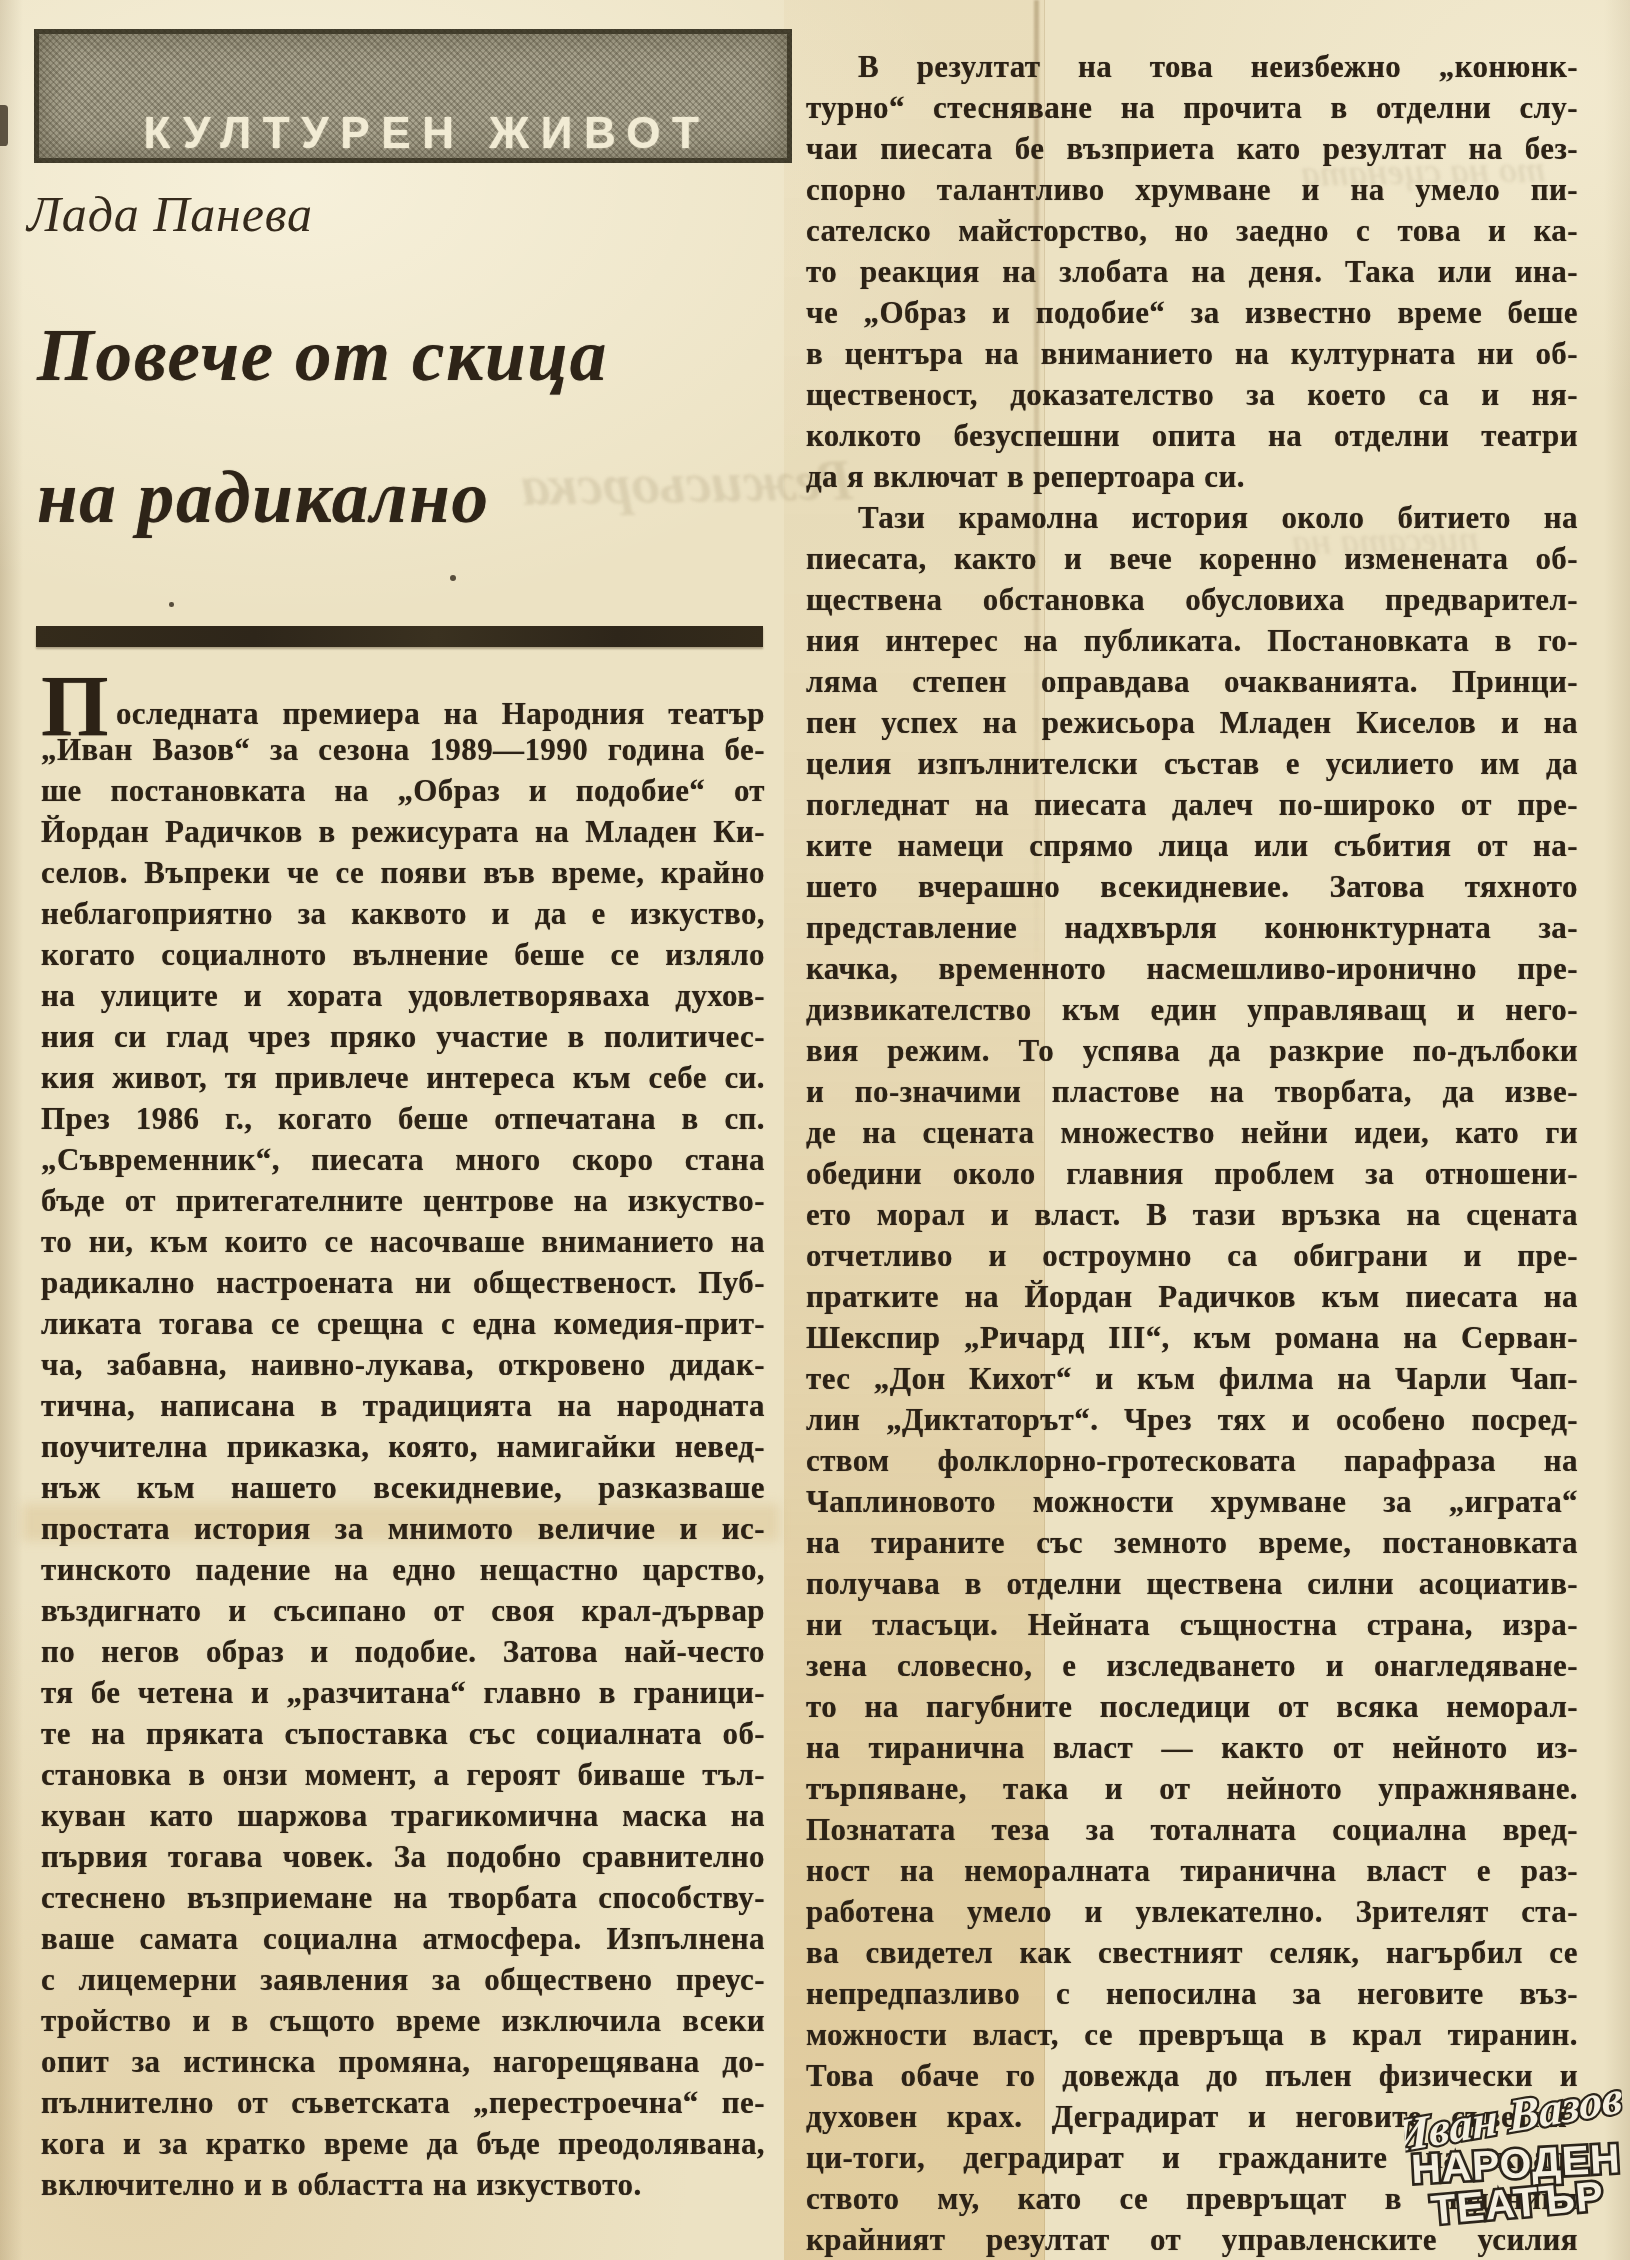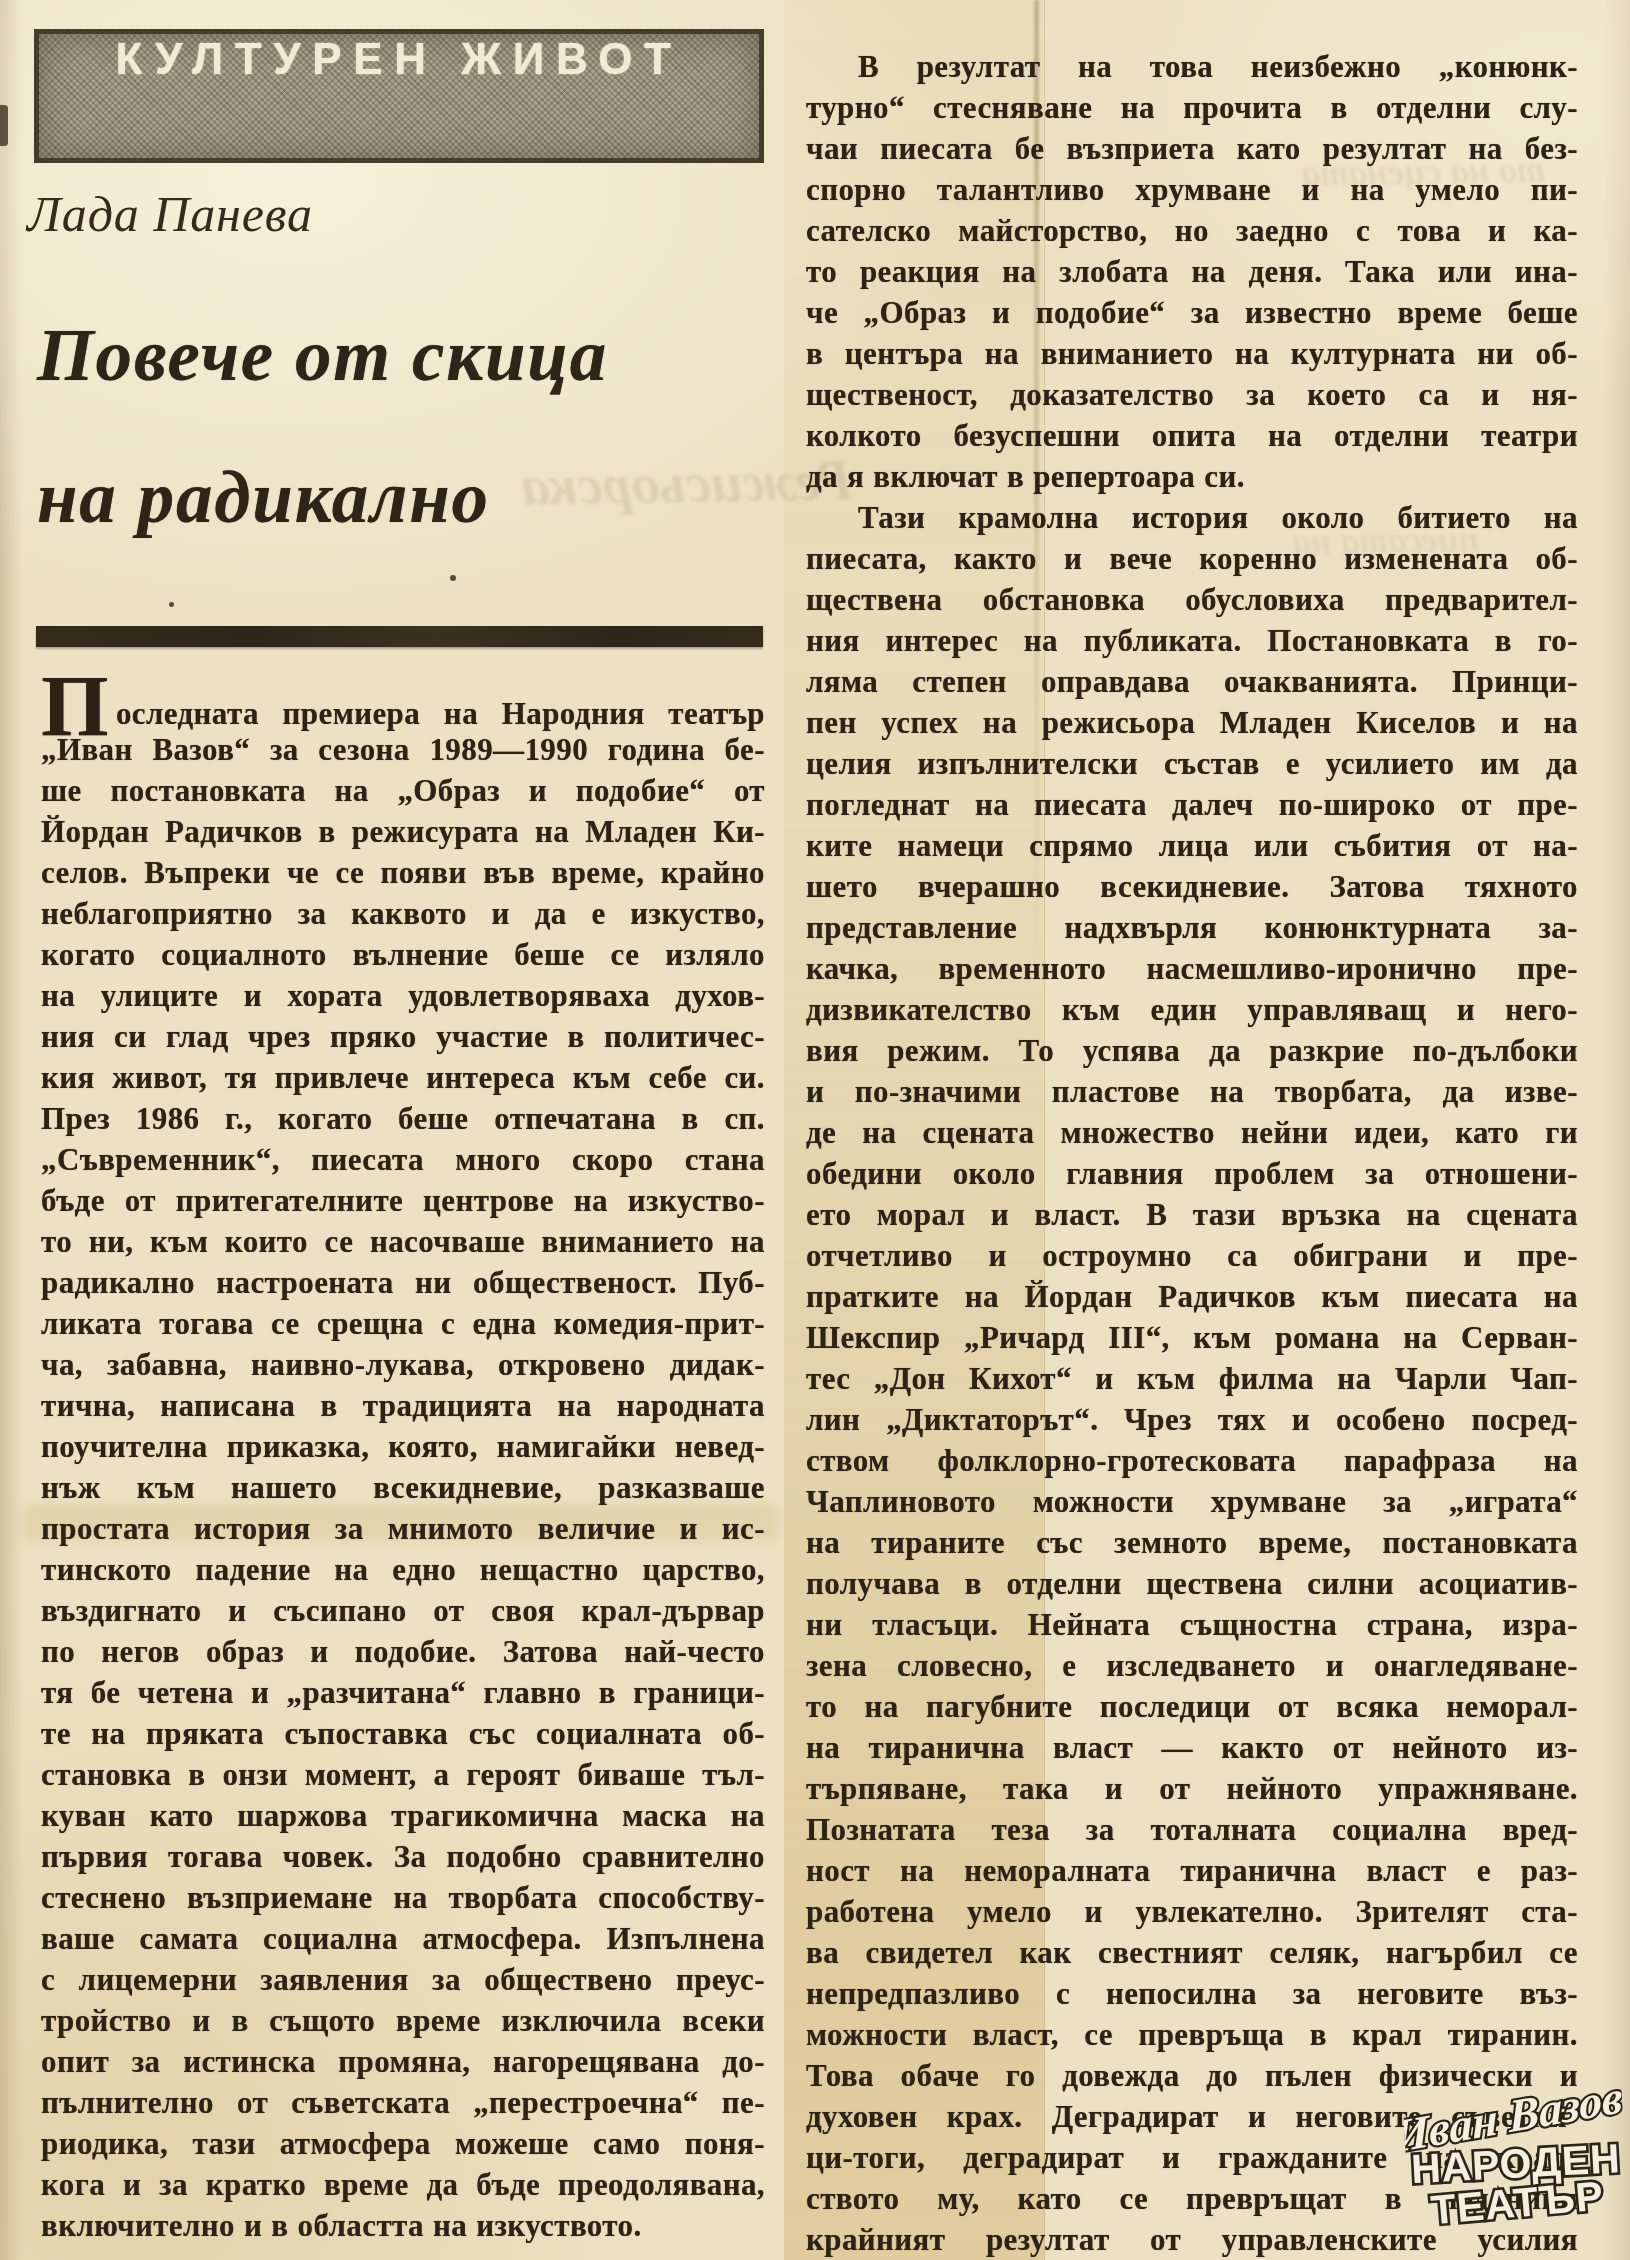--- a/index.html
+++ b/index.html
@@ -37,21 +37,21 @@
   .dot.d1 { left:450px; top:575px; } .dot.d2 { left:169px; top:602px; width:4.5px; height:4.5px; }
 
   .masthead {
     position:absolute; left:34px; top:29px; width:720px; height:124px;
     background:
       repeating-linear-gradient(45deg, rgba(62,56,38,.28) 0 1.8px, rgba(0,0,0,0) 1.8px 4.5px),
       repeating-linear-gradient(-45deg, rgba(62,56,38,.22) 0 1.8px, rgba(0,0,0,0) 1.8px 4.5px),
       #a9a48f;
     border:5.3px solid rgba(52,47,30,.85);
     box-shadow:inset 0 0 32px rgba(58,50,30,.45);
-    display:flex; align-items:flex-start; justify-content:center;
+    display:flex; align-items:flex-end; justify-content:center;padding-left:28px;
   }
   .masthead span {
     font-family:"Liberation Sans", sans-serif; font-weight:bold; font-size:44px;
     letter-spacing:11.6px; color:#f1ebd4; text-shadow:0 0 1.8px rgba(240,234,210,.8);
   }
   .author { position:absolute; left:27px; top:185px; font-style:italic; font-size:50px;
     letter-spacing:0.9px; color:#352a1c; }
   .title-line { position:absolute; left:37px; font-weight:bold; font-style:italic;
     font-size:73px; color:#2e2418; letter-spacing:1.8px; text-shadow:0 0 0.9px rgba(46,36,24,.7); }
   .t1 { top:314px; } .t2 { top:456px; }
@@ -145,21 +145,20 @@
       <div class="line">те на пряката съпоставка със социалната об-</div>
       <div class="line">становка в онзи момент, а героят биваше тъл-</div>
       <div class="line">куван като шаржова трагикомична маска на</div>
       <div class="line">първия тогава човек. За подобно сравнително</div>
       <div class="line">стеснено възприемане на творбата способству-</div>
       <div class="line">ваше самата социална атмосфера. Изпълнена</div>
       <div class="line">с лицемерни заявления за обществено преус-</div>
       <div class="line">тройство и в същото време изключила всеки</div>
       <div class="line">опит за истинска промяна, нагорещявана до-</div>
       <div class="line">пълнително от съветската „перестроечна“ пе-</div>
-      <div class="line">риодика, тази атмосфера можеше само поня-</div>
       <div class="line">кога и за кратко време да бъде преодолявана,</div>
       <div class="line no-just">включително и в областта на изкуството.</div>
     </div>
 
   <div class="col col-right">
       <div class="line indent">В резултат на това неизбежно „конюнк-</div>
       <div class="line">турно“ стесняване на прочита в отделни слу-</div>
       <div class="line">чаи пиесата бе възприета като резултат на без-</div>
       <div class="line">спорно талантливо хрумване и на умело пи-</div>
       <div class="line">сателско майсторство, но заедно с това и ка-</div>

